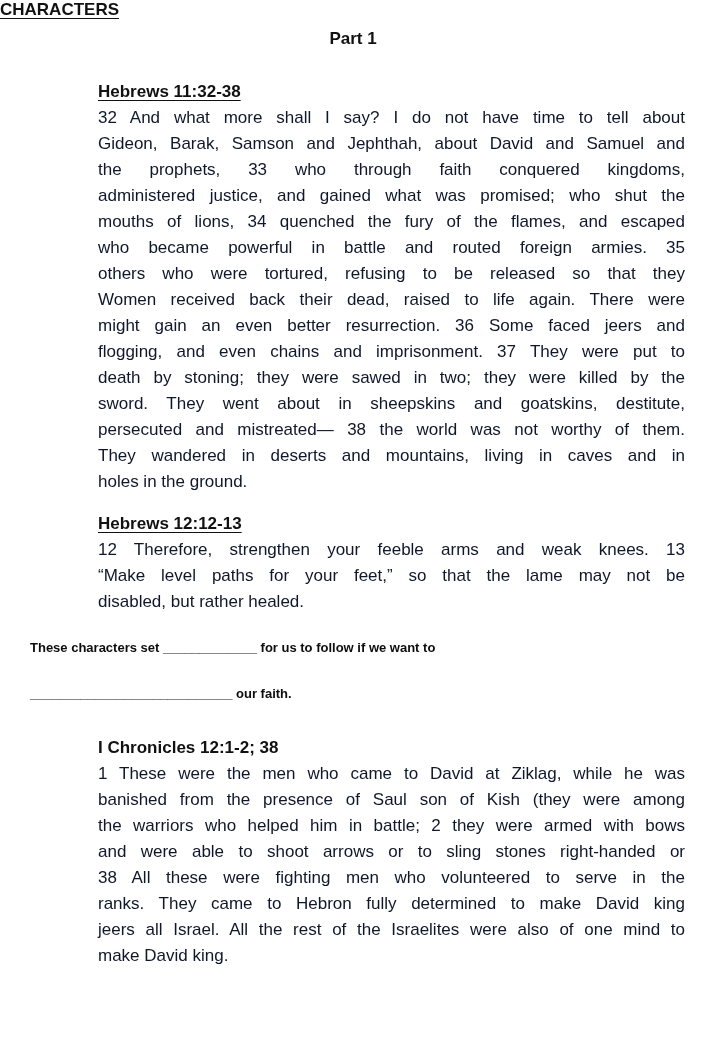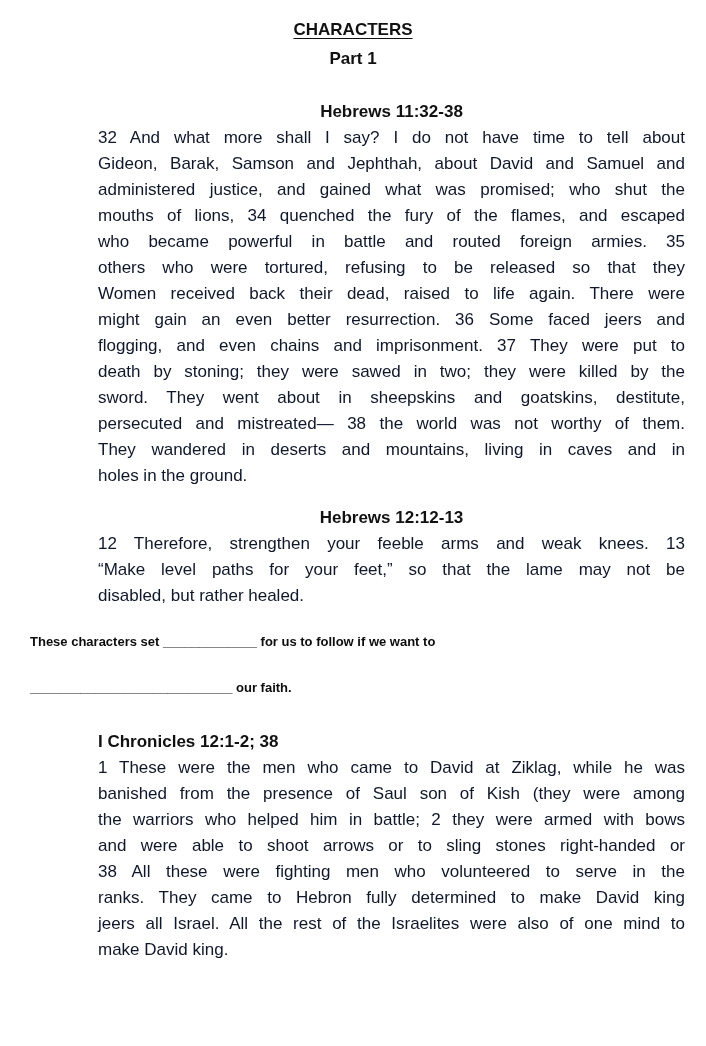--- a/index.html
+++ b/index.html
@@ -15,22 +15,21 @@
     color: #3d3d3d;
     font-size: 17px;
   }
   .page {
     width: 706px;
     height: 1046px;
     position: relative;
   }
   .doc-title {
     margin: 0;
-    padding-top: 20px;
-    text-align: center;
+    text-align: left;
     font-size: 17px;
     line-height: 20px;
     font-weight: 700;
     color: #111111;
   }
   .doc-title .u {
     text-decoration: underline;
     text-underline-offset: 3px;
   }
   .doc-subtitle {
@@ -48,22 +47,22 @@
   section.sec-0 { margin-top: 30px; }
   section.sec-1 { margin-top: 16px; }
   section.sec-2 { margin-top: 28px; }
   .passage-heading {
     font-weight: 700;
     color: #111111;
     font-size: 17px;
     line-height: 26px;
   }
   .passage-heading.underlined {
+    text-decoration: underline;
     text-underline-offset: 3px;
-    text-align: center;
   }
   .para .line {
     font-size: 17px;
     line-height: 26px;
     color: #0f172a;
     text-align: justify;
     text-align-last: justify;
     white-space: normal;
   }
   .para .line:last-child {
@@ -90,20 +89,21 @@
 
   <h1 class="doc-title"><span class="u">CHARACTERS</span></h1>
 
   <h2 class="doc-subtitle">Part 1</h2>
 
   <section class="passage sec-0">
     <div class="passage-heading underlined">Hebrews 11:32-38</div>
     <div class="para">
         <div class="line">32 And what more shall I say? I do not have time to tell about</div>
         <div class="line">Gideon, Barak, Samson and Jephthah, about David and Samuel and</div>
+        <div class="line">the prophets, 33 who through faith conquered kingdoms,</div>
         <div class="line">administered justice, and gained what was promised; who shut the</div>
         <div class="line">mouths of lions, 34 quenched the fury of the flames, and escaped</div>
         <div class="line">who became powerful in battle and routed foreign armies. 35</div>
         <div class="line">others who were tortured, refusing to be released so that they</div>
         <div class="line">Women received back their dead, raised to life again. There were</div>
         <div class="line">might gain an even better resurrection. 36 Some faced jeers and</div>
         <div class="line">flogging, and even chains and imprisonment. 37 They were put to</div>
         <div class="line">death by stoning; they were sawed in two; they were killed by the</div>
         <div class="line">sword. They went about in sheepskins and goatskins, destitute,</div>
         <div class="line">persecuted and mistreated— 38 the world was not worthy of them.</div>

